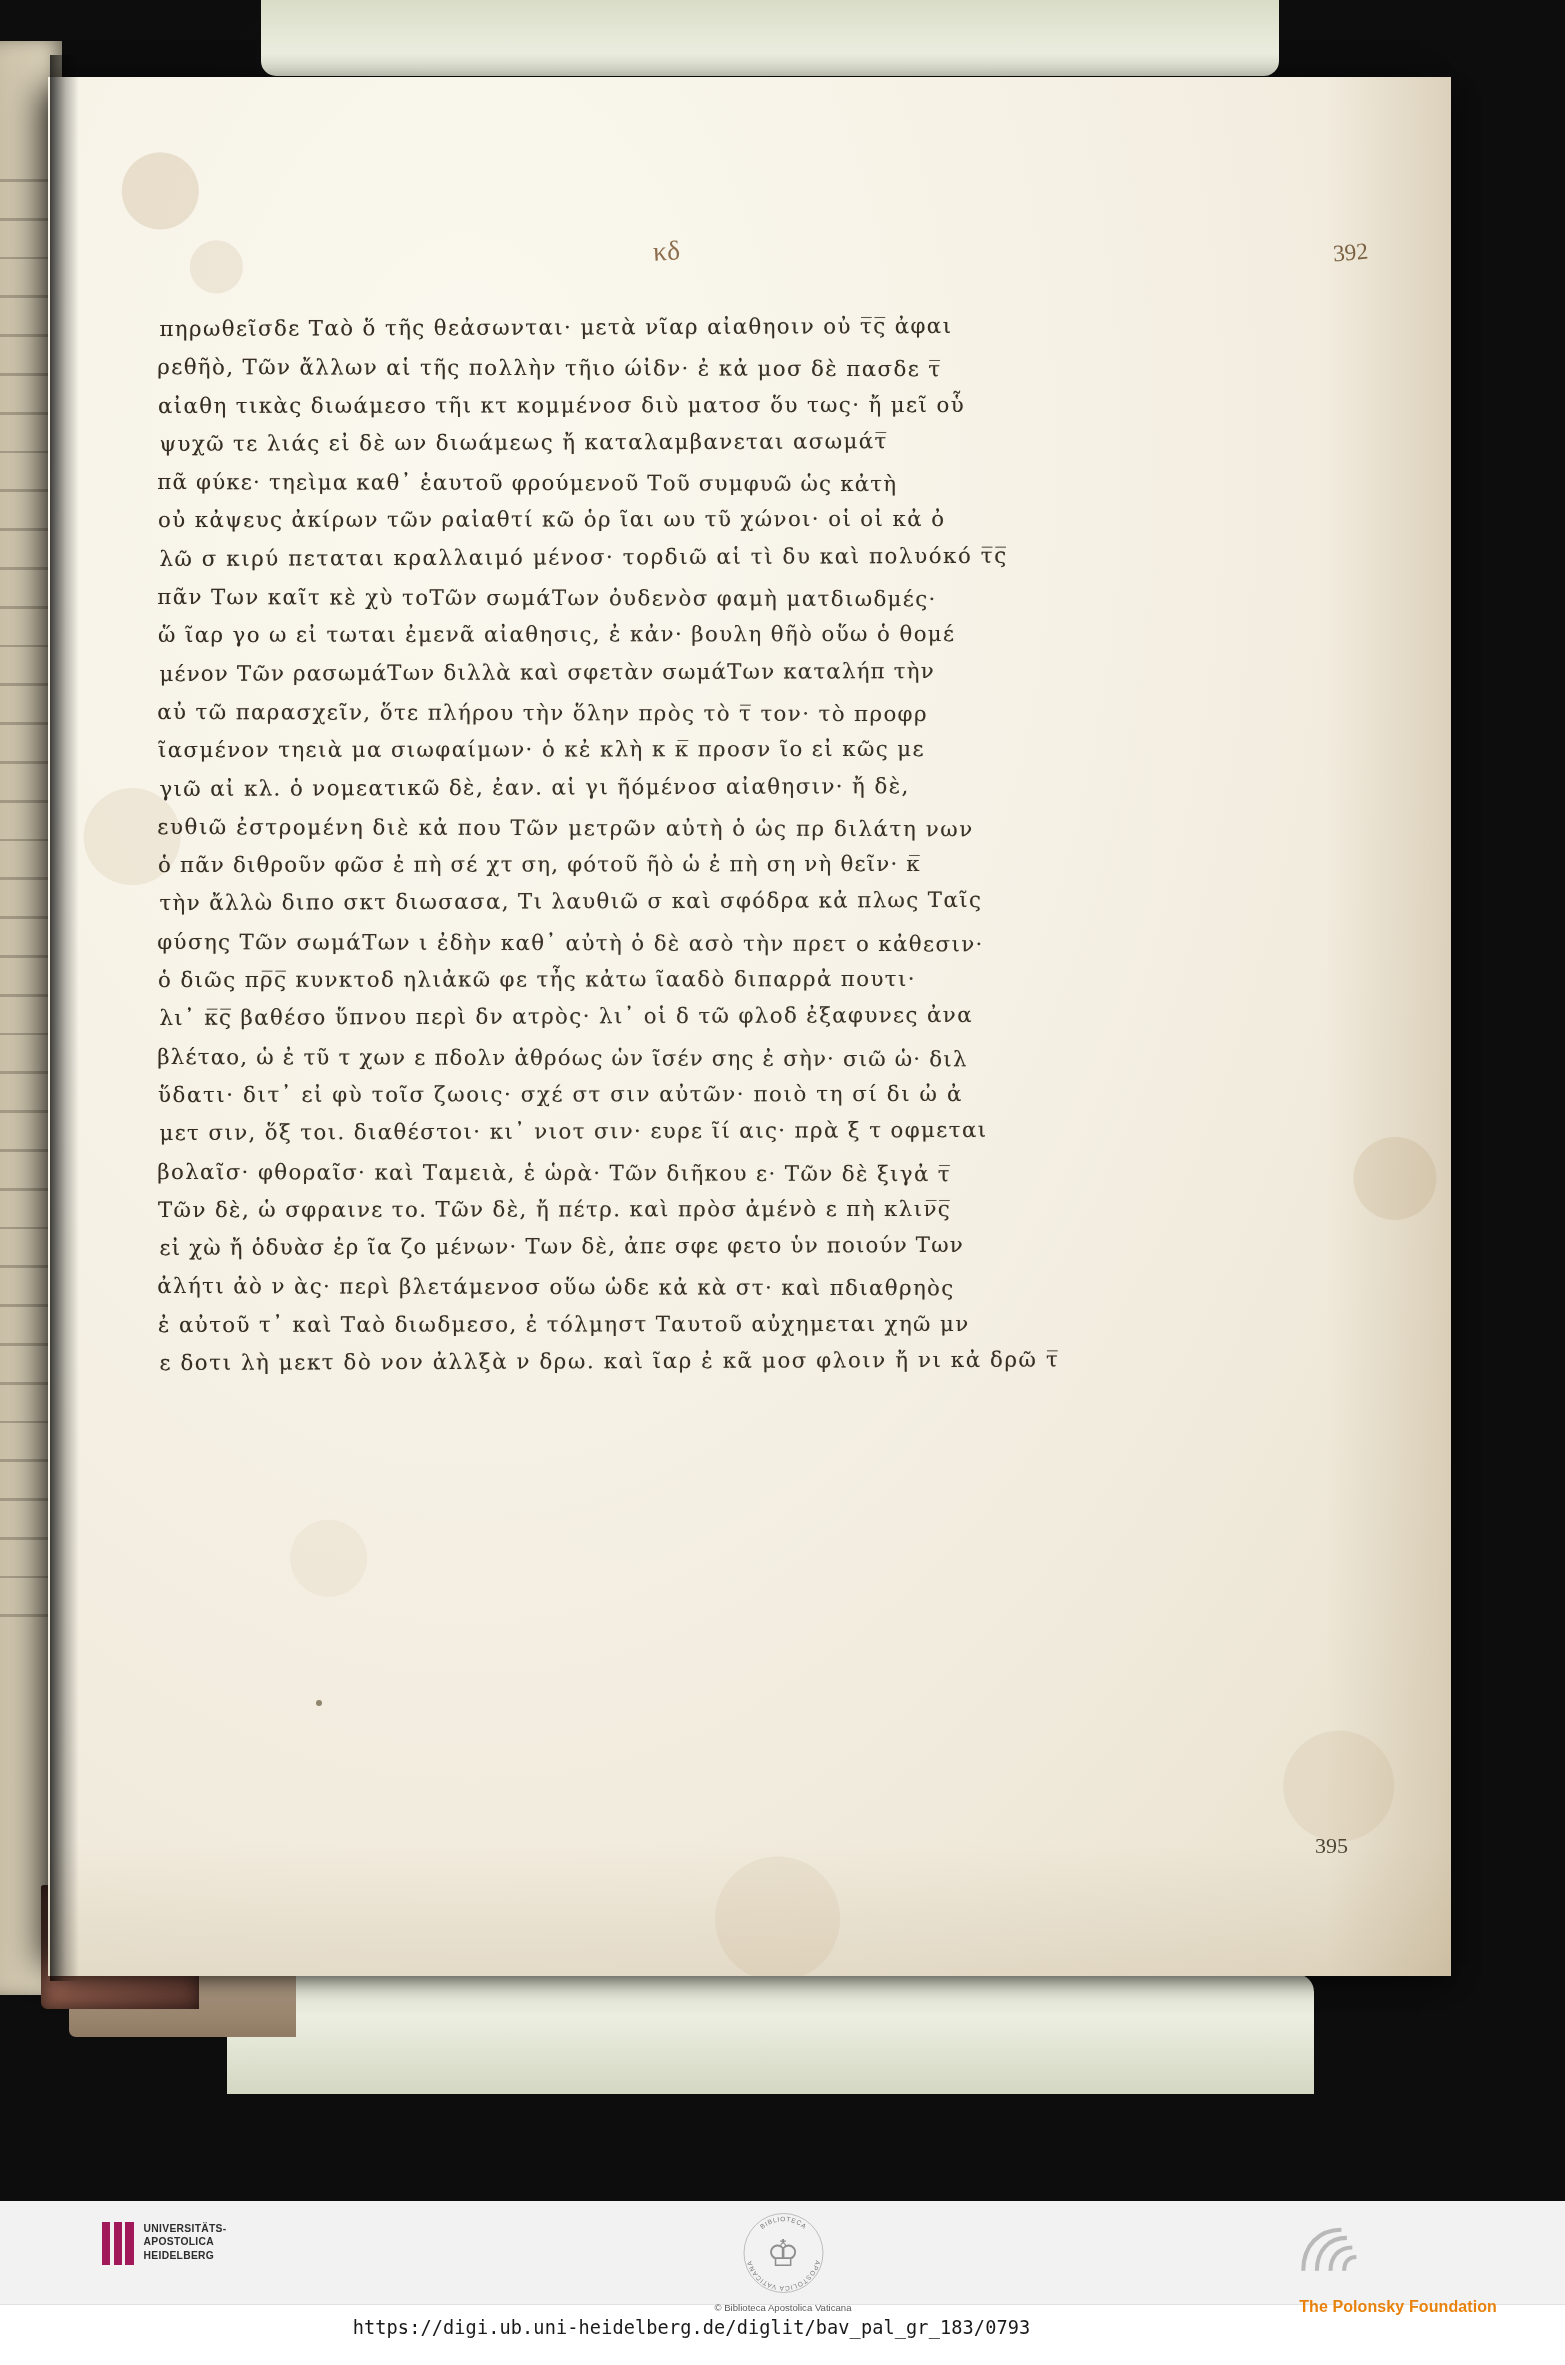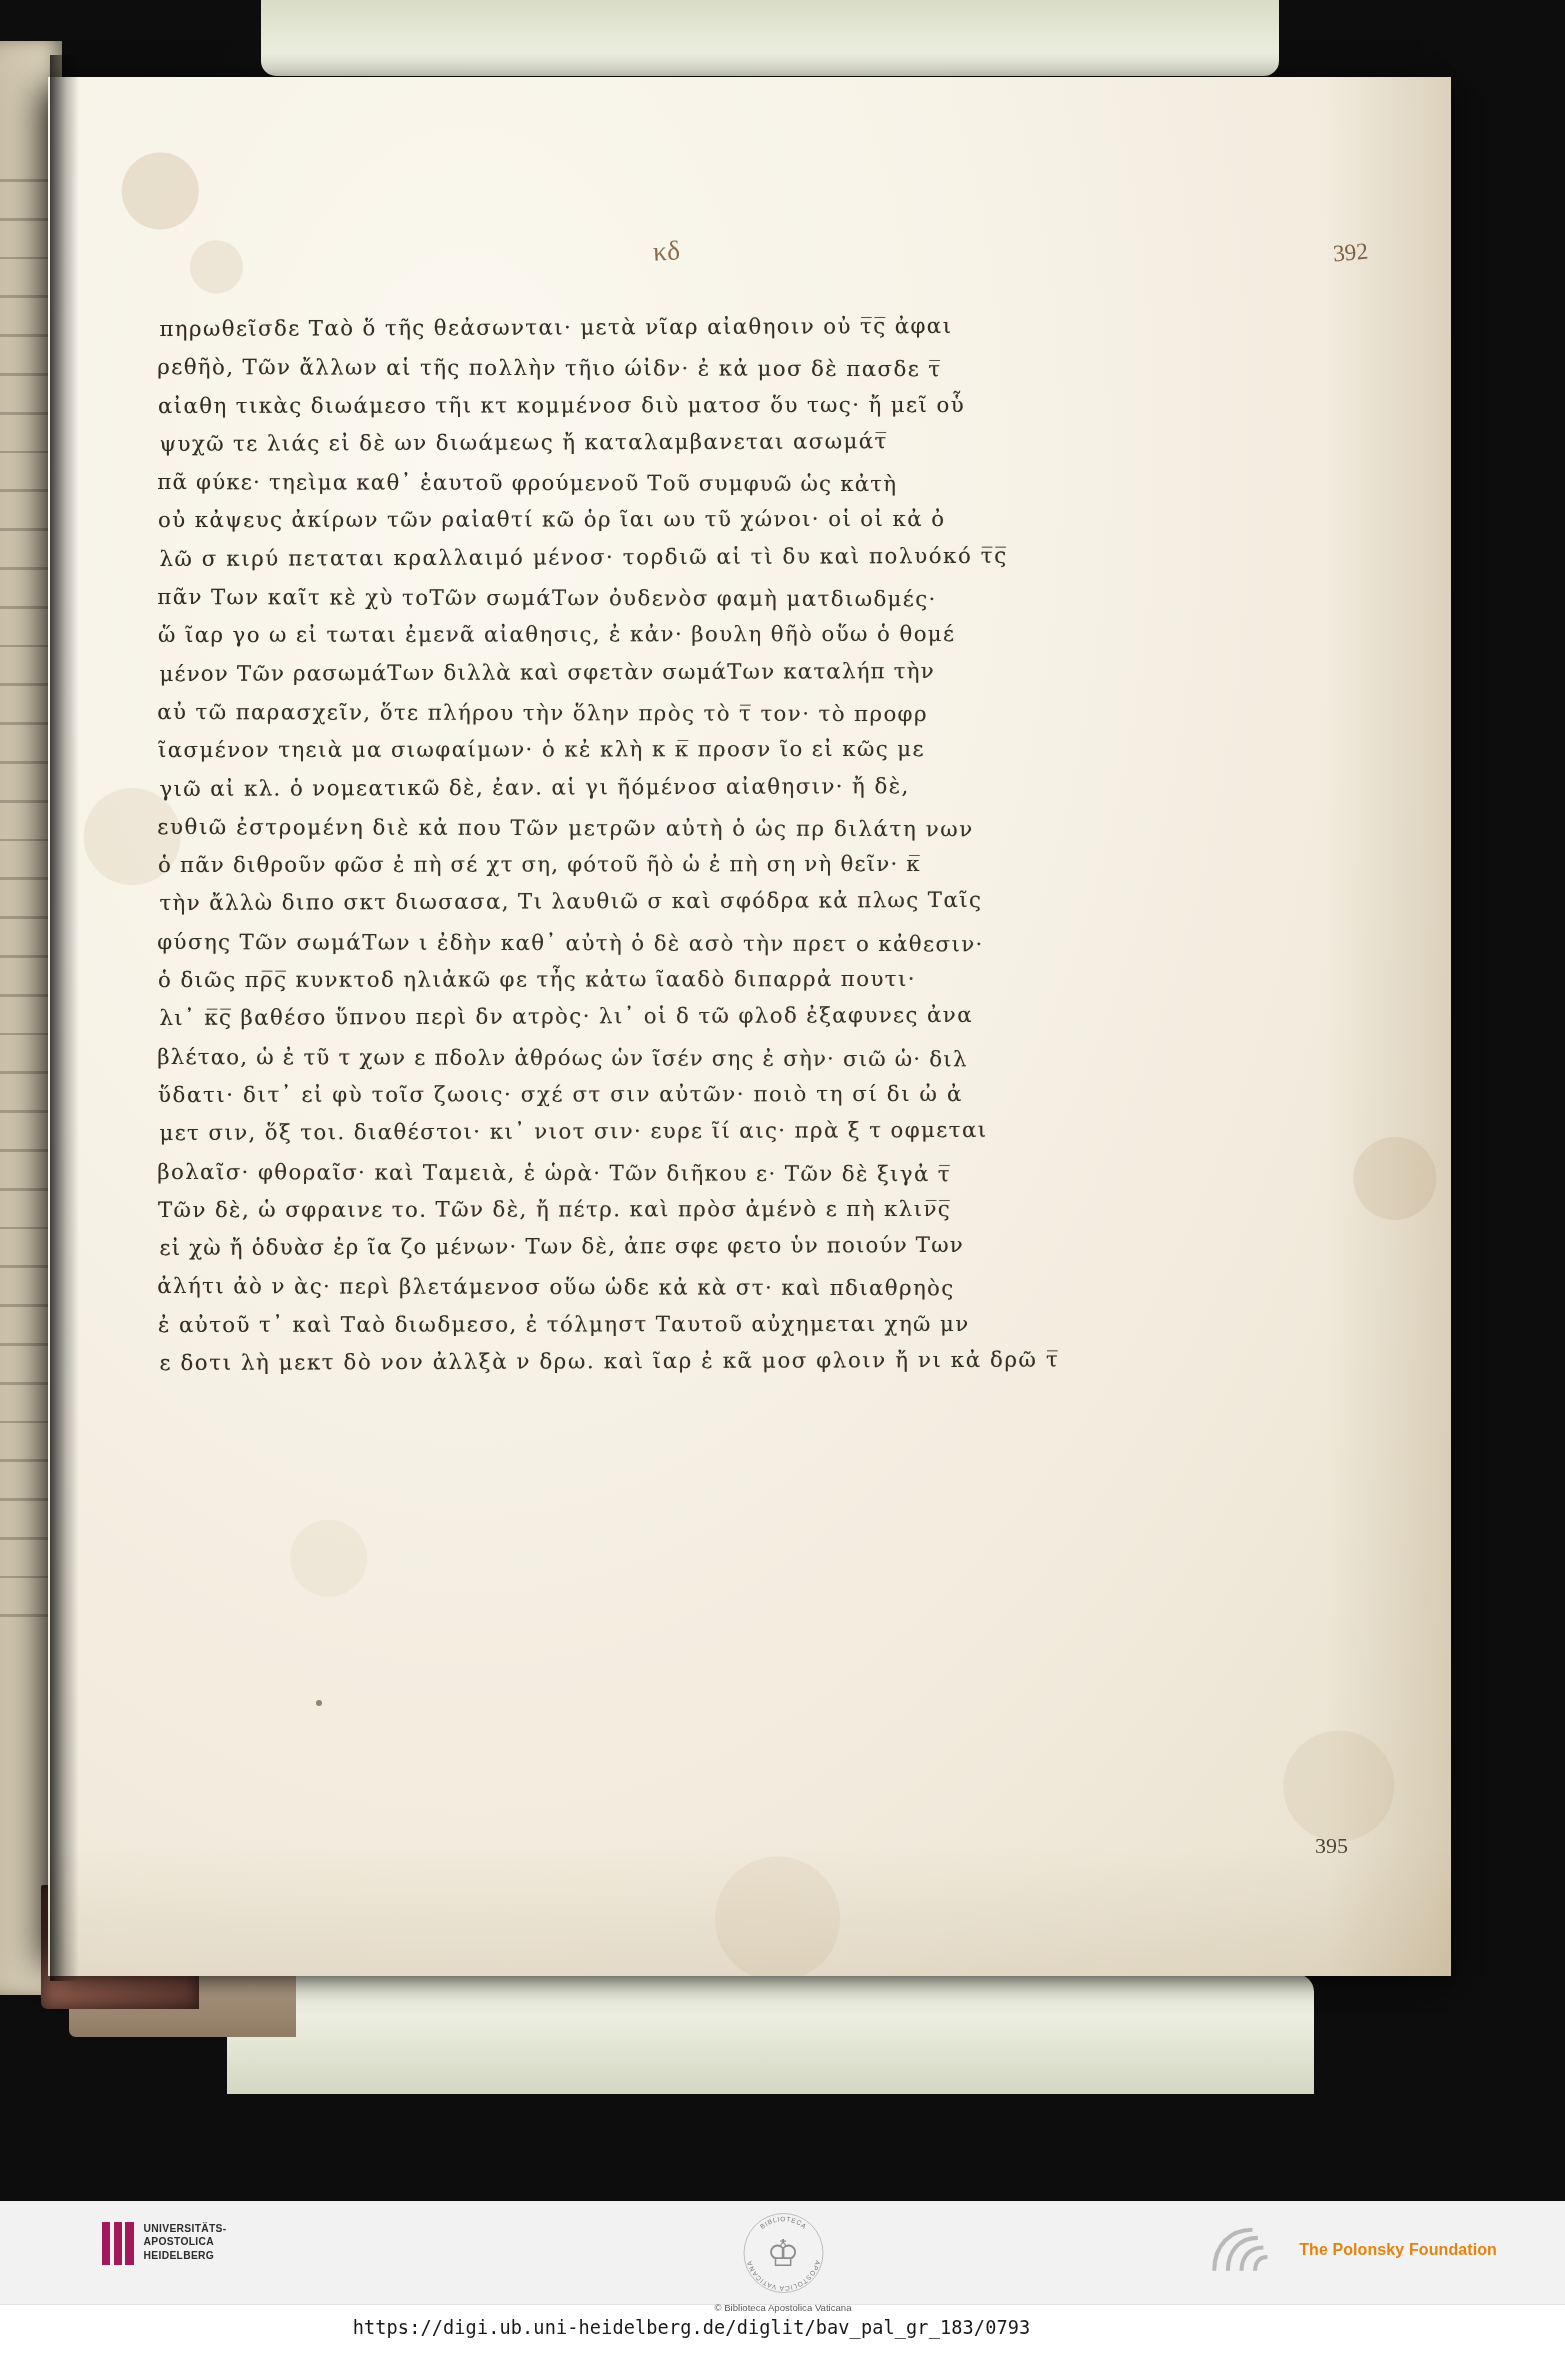--- a/index.html
+++ b/index.html
@@ -326,22 +326,22 @@
     font-size: 9.6px;
     color: #5a5a5a;
   }
 
   
   .polonsky {
     position: absolute;
     right: 69px;
     top: 26px;
     display: flex;
-    align-items: center;
     gap: 26px;
+    flex-direction: column;
   }
   .polonsky-mark {
     width: 63px;
     height: 45px;
     position: relative;
   }
   .polonsky-mark svg { display: block; }
   .polonsky-text {
     font-size: 16px;
     color: #e8820c;

